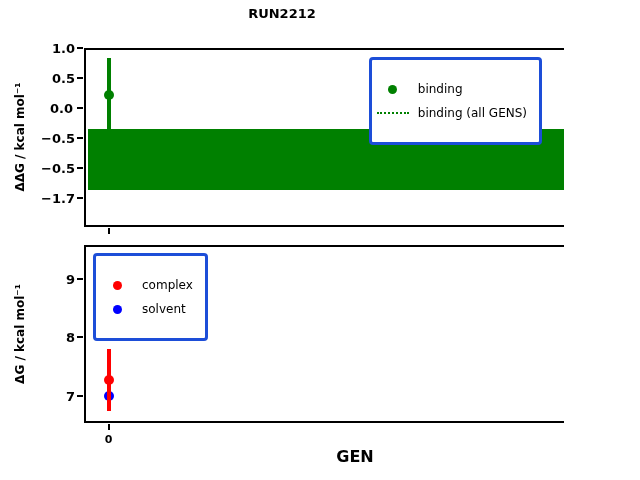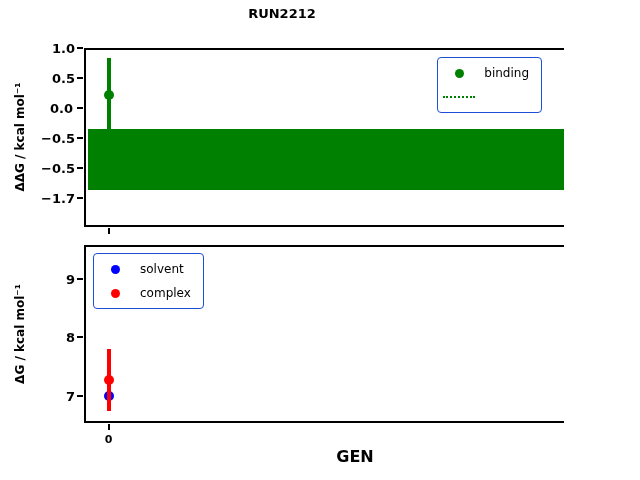--- a/index.html
+++ b/index.html
@@ -11,22 +11,22 @@
   .ylabel{position:absolute;font-size:12px;font-weight:bold;white-space:nowrap;
           transform:translate(-50%,-50%) rotate(-90deg);}
   .xlabel{position:absolute;font-size:16px;font-weight:bold;transform:translate(-50%,-50%);}
   .tick-mark-y{position:absolute;height:2px;width:6px;background:#000;}
   .tick-mark-x{position:absolute;width:2px;height:6px;background:#000;}
   .tick-label-y{position:absolute;font-size:13px;font-weight:bold;text-align:right;width:44px;}
   .tick-label-x{position:absolute;font-size:11px;font-weight:bold;text-align:center;width:30px;}
   .band{position:absolute;}
   .errbar{position:absolute;}
   .marker{position:absolute;border-radius:50%;}
-  .legend{position:absolute;background:#ffffff;border:1px solid #1d4ed8;border-radius:4px;
-          padding:3px 2px;}
+  .legend{position:absolute;background:#ffffff;border:3px solid #1d4ed8;border-radius:4px;
+          padding:17px 2px;}
   .legend-row{display:flex;align-items:center;height:24px;}
   .legend-marker-zone{width:38px;display:flex;align-items:center;justify-content:center;}
   .legend-dot{width:9px;height:9px;border-radius:50%;}
   .legend-dotted{width:32px;height:0;border-top:2px dotted #008000;}
   .legend-label{font-size:12px;padding-left:6px;padding-right:10px;white-space:nowrap;}
 </style>
 </head>
 <body>
 
 <div class="figure" id="figure">
@@ -61,20 +61,21 @@
       <div class="legend-row">
         <div class="legend-marker-zone">
           <div class="legend-dot" style="background: rgb(0, 128, 0);"></div>
         </div>
         <div class="legend-label">binding</div>
       </div>
       <div class="legend-row">
         <div class="legend-marker-zone">
           <div class="legend-dotted" style="border-top-color: rgb(0, 128, 0);"></div>
         </div>
+        <div class="legend-label">binding (all GENS)</div>
       </div>
     </div>
     <div class="errbar" style="left: 106.636px; top: 386.935px; width: 4px; height: 17.451px; background: rgb(0, 0, 255);"></div>
     <div class="marker" style="left: 103.636px; top: 390.66px; width: 10px; height: 10px; background: rgb(0, 0, 255);"></div>
     <div class="errbar" style="left: 599.364px; top: 251.98px; width: 4px; height: 37.2288px; background: rgb(0, 0, 255);"></div>
     <div class="marker" style="left: 596.364px; top: 265.595px; width: 10px; height: 10px; background: rgb(0, 0, 255);"></div>
     <div class="errbar" style="left: 106.636px; top: 348.542px; width: 4px; height: 62.8235px; background: rgb(255, 0, 0);"></div>
     <div class="marker" style="left: 103.636px; top: 374.954px; width: 10px; height: 10px; background: rgb(255, 0, 0);"></div>
     <div class="errbar" style="left: 599.364px; top: 296.19px; width: 4px; height: 65.1503px; background: rgb(255, 0, 0);"></div>
     <div class="marker" style="left: 596.364px; top: 323.765px; width: 10px; height: 10px; background: rgb(255, 0, 0);"></div>
@@ -84,24 +85,24 @@
     <div class="tick-label-y" style="left: 31px; top: 330.49px;">8</div>
     <div class="tick-mark-y" style="left: 77px; top: 278.32px;"></div>
     <div class="tick-label-y" style="left: 31px; top: 272.32px;">9</div>
     <div class="tick-mark-x" style="left: 107.636px; top: 424px;"></div>
     <div class="tick-label-x" style="left: 93.6364px; top: 433px;">0</div>
     <div class="tick-mark-x" style="left: 600.364px; top: 424px;"></div>
     <div class="tick-label-x" style="left: 586.364px; top: 433px;">1</div>
     <div class="legend" style="left: 93px; top: 253px;">
       <div class="legend-row">
         <div class="legend-marker-zone">
+          <div class="legend-dot" style="background: rgb(255, 0, 0);"></div>
+        </div>
+        <div class="legend-label">complex</div>
+      </div>
+      <div class="legend-row">
+        <div class="legend-marker-zone">
           <div class="legend-dot" style="background: rgb(0, 0, 255);"></div>
         </div>
         <div class="legend-label">solvent</div>
-      </div>
-      <div class="legend-row">
-        <div class="legend-marker-zone">
-          <div class="legend-dot" style="background: rgb(255, 0, 0);"></div>
-        </div>
-        <div class="legend-label">complex</div>
       </div>
     </div>
   </div>
 
 </body></html>

